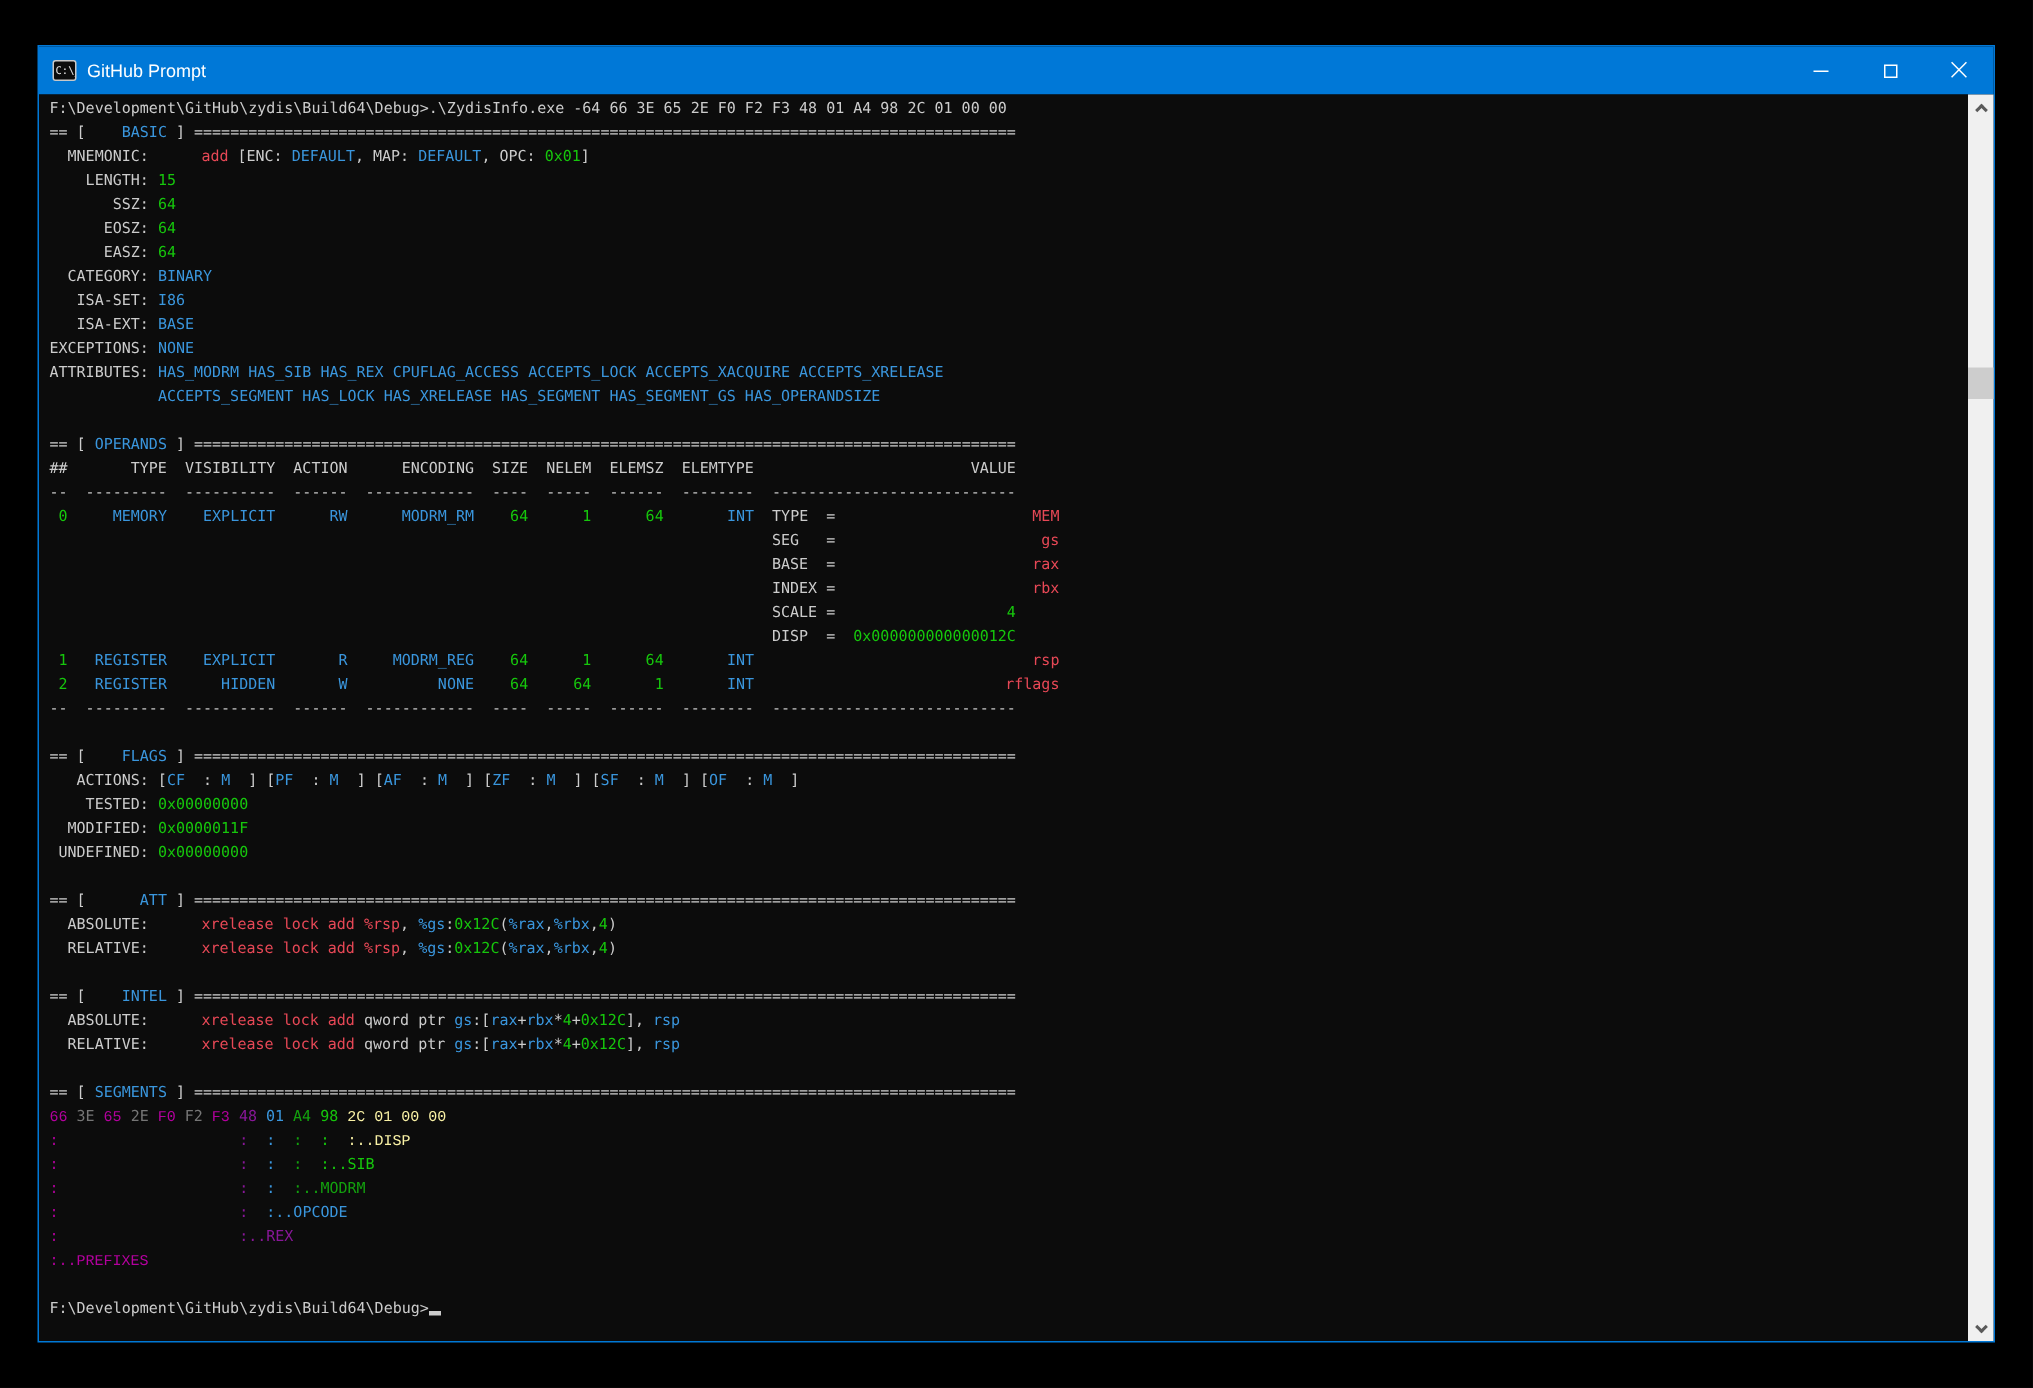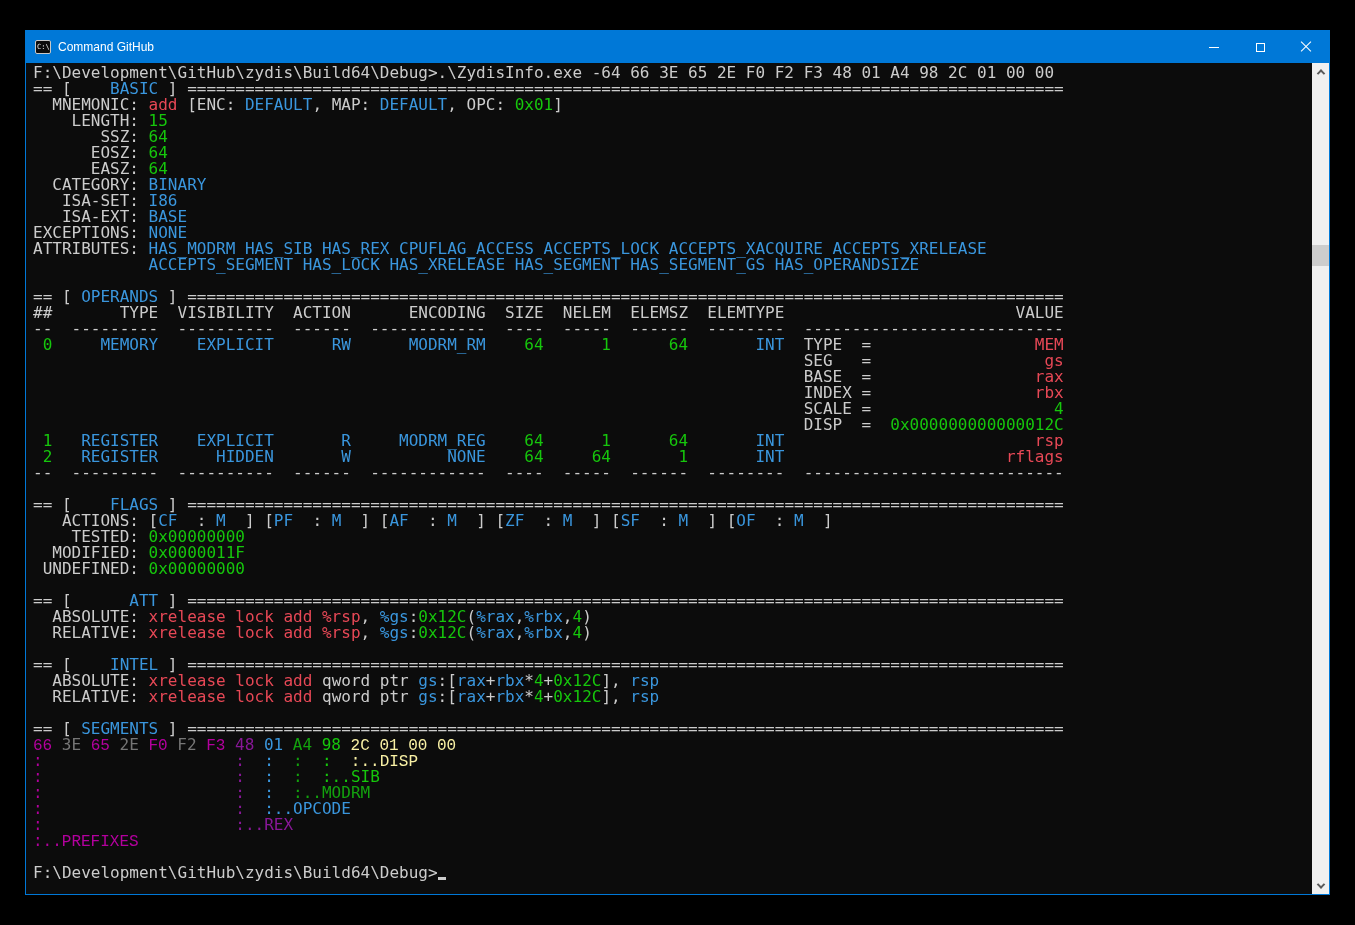--- a/index.html
+++ b/index.html
@@ -30,27 +30,27 @@
   .glyph-close::before, .glyph-close::after {
     content:""; position:absolute; left:-1px; top:5px; width:14px; height:1px; background:#ffffff;
   }
   .glyph-close::before { transform:rotate(45deg); }
   .glyph-close::after  { transform:rotate(-45deg); }
 
   .client { flex:1 1 auto; display:flex; min-height:0; }
   .console {
     flex:1 1 auto; background:var(--pal-bg);
     font-family:"DejaVu Sans Mono", monospace;
-    font-size:16px; line-height:16px;
+    font-size:10px; line-height:16px;
     padding:2px 0 0 7px; overflow:hidden; white-space:pre;
   }
   .cl { height:16px; white-space:pre; }
   .c-w { color:var(--pal-fg); }
   .c-b { color:var(--pal-blue); }
-  .c-r { color:var(--pal-red); }
+  .c-r { color:var(--pal-red);margin-left:29px; }
   .c-g { color:var(--pal-green); }
   .c-G { color:var(--pal-greenDark); }
   .c-m { color:var(--pal-magenta);font-family:Liberation Mono, monospace; }
   .c-p { color:var(--pal-purple); }
   .c-d { color:var(--pal-gray);margin-top:12px; }
   .c-y { color:var(--pal-yellow);font-family:Liberation Mono, monospace; }
   .cursor { display:inline-block; width:8px; height:3px; background:var(--pal-fg); vertical-align:-2px; }
 
   .scrollbar {
     flex:0 0 17px; background:var(--pal-scrollTrack);
@@ -64,21 +64,21 @@
   .chev.down { transform:rotate(225deg) translate(1px,1px); }
   .sb-thumb { position:absolute; left:0; top:182px; width:17px; height:21px; background:var(--pal-scrollThumb); }
 </style>
 </head>
 <body style="background: rgb(0, 0, 0);">
 
 <div class="desktop">
   <div class="window">
     <div class="titlebar">
       <div class="titlebar-icon">C:\_</div>
-      <div class="title">Command GitHub</div>
+      <div class="title">GitHub Prompt</div>
       <div class="controls">
         <div class="ctrl">
           <div class="glyph-min"></div>
         </div>
         <div class="ctrl">
           <div class="glyph-max"></div>
         </div>
         <div class="ctrl">
           <div class="glyph-close"></div>
         </div>

